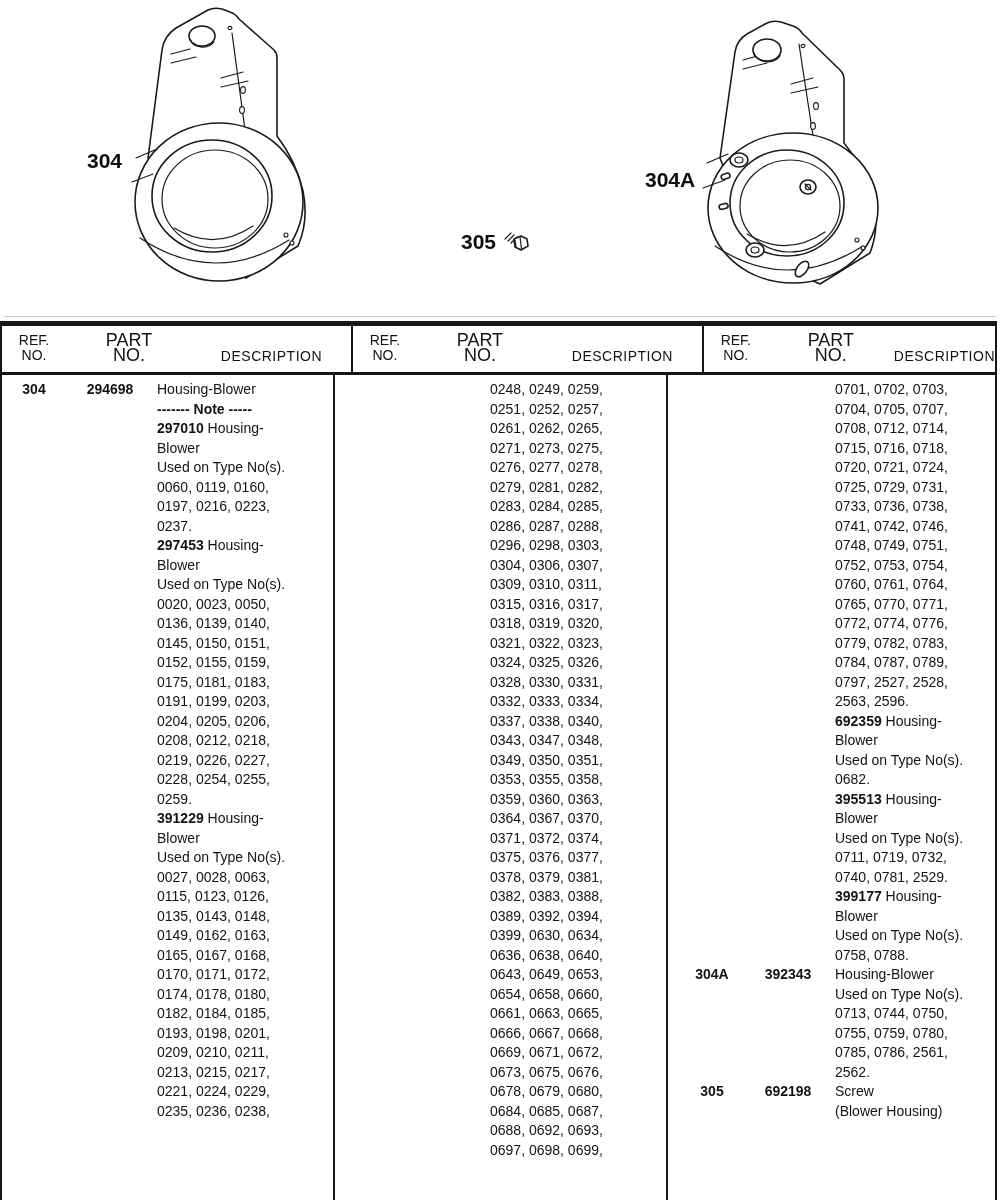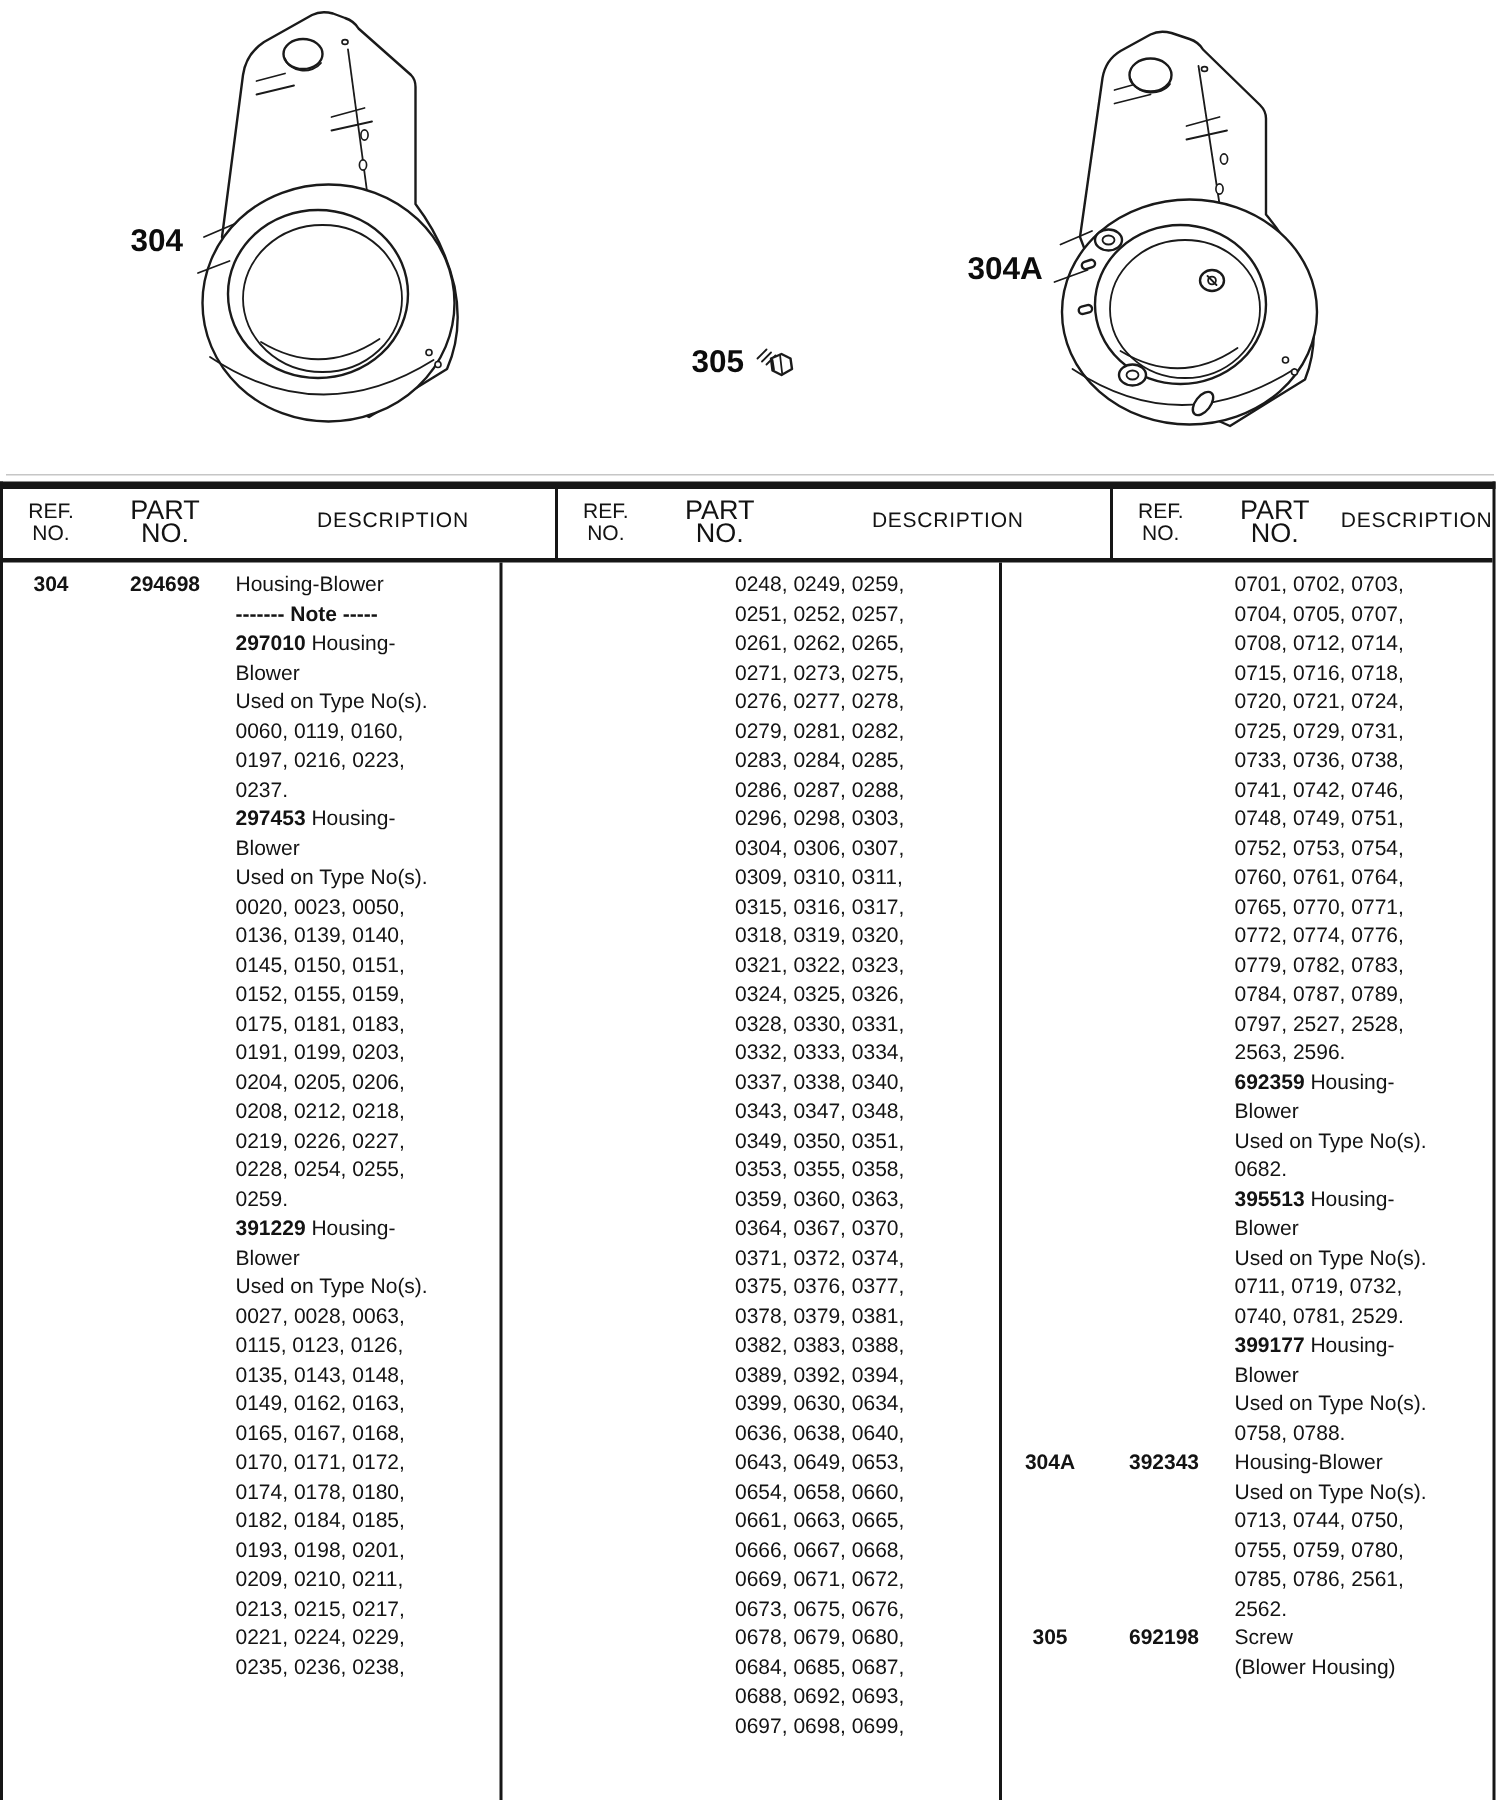--- a/index.html
+++ b/index.html
@@ -8,29 +8,29 @@
   .fig-label{position:absolute;font-weight:bold;font-size:21px;line-height:22px;color:#0c0c0c;}
   svg.fig{position:absolute;}
   .shape{fill:#ffffff;stroke:#1a1a1a;stroke-width:1.6;stroke-linejoin:round;}
   .ln{fill:none;stroke:#1a1a1a;stroke-width:1.2;stroke-linecap:round;}
   .dot{fill:#ffffff;stroke:#1a1a1a;stroke-width:1.1;}
   .pre-rule{position:absolute;left:4px;top:316px;width:992px;height:1px;background:#c6c6c6;}
   .parts-table{position:absolute;left:0;top:321px;width:997px;height:879px;box-sizing:border-box;
        border-top:5px solid #161616;border-left:2px solid #161616;border-right:2px solid #161616;
        display:flex;flex-direction:column;}
   .thead{display:flex;height:46px;flex:0 0 auto;border-bottom:3px solid #161616;}
-  .hcol{width:379px;box-sizing:border-box;border-right:2px solid #161616;display:flex;}
+  .hcol{width:379px;box-sizing:border-box;border-right:2px solid #161616;display:flex;gap:19px;}
   .hcol:last-child{flex:1;border-right:none;}
   .hcell-ref{width:64px;text-align:center;font-size:14px;line-height:15px;padding-top:7px;}
   .hcell-part{width:88px;text-align:center;font-size:18px;line-height:15px;padding-top:7px;}
-  .hcell-desc{flex:1;text-align:center;font-size:14px;align-self:flex-end;padding-bottom:18px;letter-spacing:.5px;}
+  .hcell-desc{flex:1;text-align:center;font-size:14px;align-self:flex-end;padding-bottom:8px;letter-spacing:.5px;}
   .tbody{display:flex;flex:1;}
   .col{width:333px;box-sizing:border-box;border-right:2px solid #161616;padding-top:5px;}
   .col:last-child{flex:1;border-right:none;}
-  .col.colpad .line{}
+  .col.colpad .line{padding-left:12px;}
   .line{display:flex;height:19.5px;line-height:19.5px;font-size:14px;white-space:nowrap;}
   .cell-ref{width:64px;text-align:center;font-weight:bold;flex:0 0 auto;}
   .cell-part{width:88px;text-align:center;font-weight:bold;flex:0 0 auto;}
   .cell-desc{flex:1;padding-left:3px;overflow:hidden;}
   .b{font-weight:bold;}
 </style>
 </head>
 <body>
 
 <div class="fig-label" style="left:87px;top:150px;">304</div>

